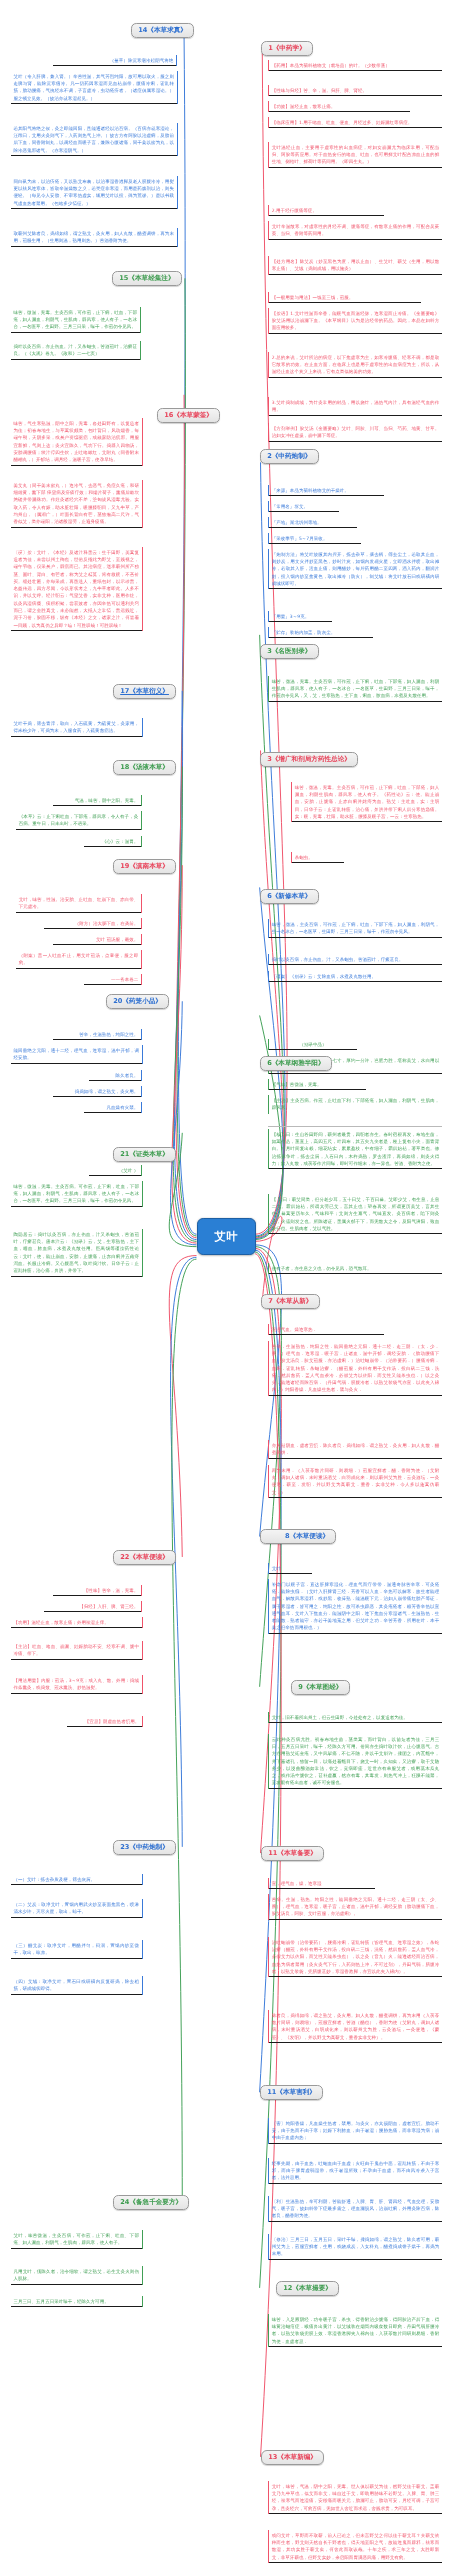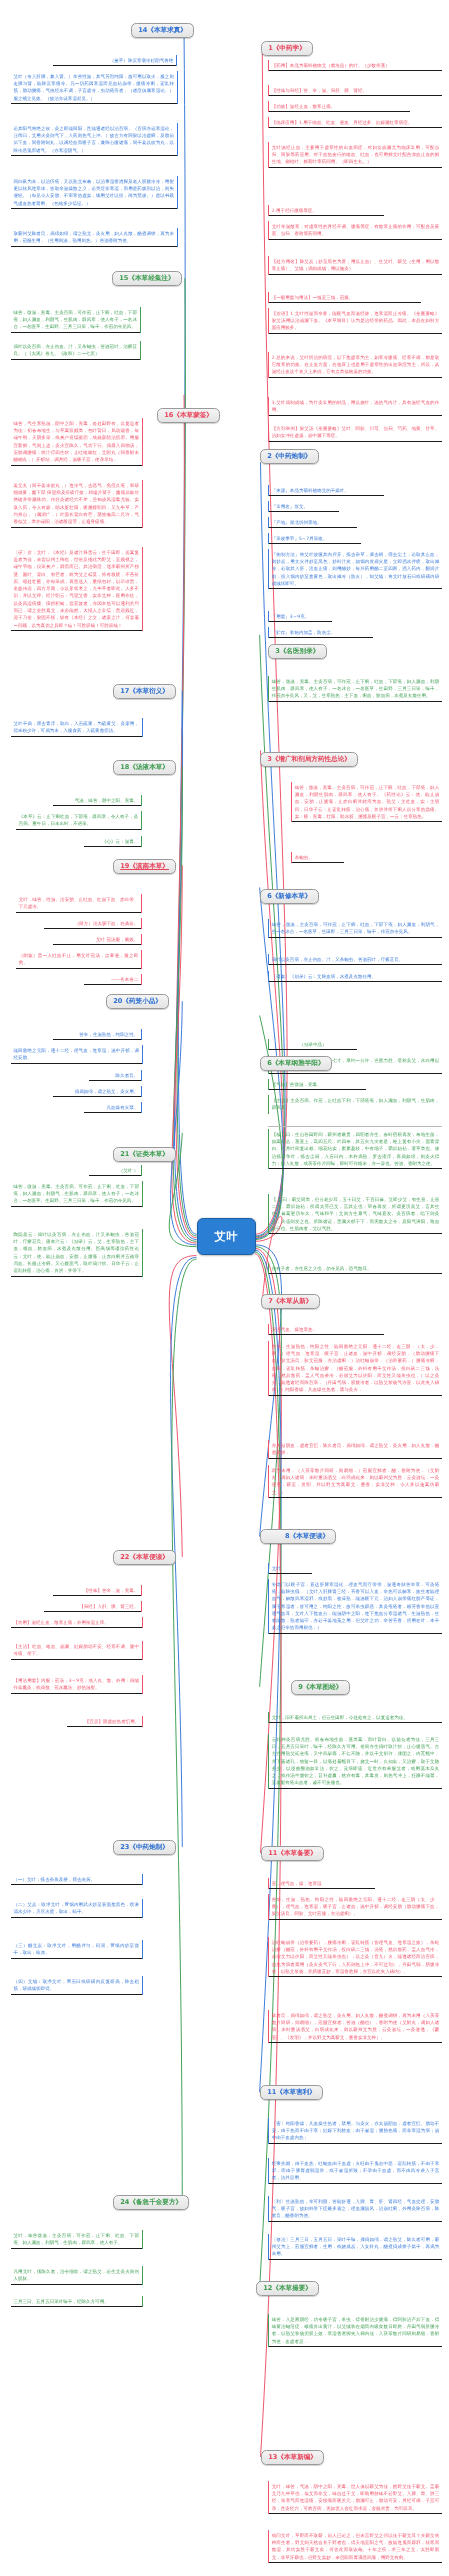--- a/index.html
+++ b/index.html
@@ -121,21 +121,21 @@
 
   <div class="pill c-blue" style="left:260px; top:449px;"><span>2《中药炮制》</span></div>
   <div class="leaf c-blue u side-right" style="left:268px; top:485px; width:116px;">『来源』本品为菊科植物艾的干燥叶。</div>
   <div class="leaf c-blue u side-right" style="left:268px; top:501px; width:71px;">『常用名』坼艾。</div>
   <div class="leaf c-blue u side-right" style="left:268px; top:517px; width:89px;">『产地』湖北坼州等地。</div>
   <div class="leaf c-blue u side-right" style="left:268px; top:533px; width:93px;">『采收季节』5～7月采收。</div>
   <div class="leaf c-blue u side-right" style="left:268px; top:549px; width:174px;">『炮制方法』将艾叶放腋其内捏开，拣去杂草，摘去柄，筛去尘土，若取其止血，则炒炭，用文火拌炒至黑色，炒时注意，如锅内发现火星，立即洒水拌喷，取出摊冷，若取其入肝，活血止痛，则用醋炒，每斤药用醋二至四两，洒入药内，翻润片刻，投入锅内炒至焦黄色，取出摊冷（防火），制艾绒：将艾叶放石臼或研槽内研成绒状即可。</div>
   <div class="leaf c-blue u side-right" style="left:268px; top:611px; width:64px;">『用量』3～9克。</div>
   <div class="leaf c-blue u side-right" style="left:268px; top:627px; width:105px;">『贮存』装箱内加盖，防灰尘。</div>
 
-  <div class="pill c-green" style="left:260px; top:644px;margin-left:8px;"><span>3《名医别录》</span></div>
+  <div class="pill c-green" style="left:260px; top:644px;"><span>3《名医别录》</span></div>
   <div class="leaf c-green u side-right" style="left:268px; top:676px; width:174px;">味苦，微温，无毒。主灸百病，可作煎，止下痢，吐血，下部疮，妇人漏血，利阴生肌肉，辟风寒，使人有子，一名冰台，一名医草，生田野，三月三日采，曝干，作煎勿令见风，又，艾，生寒熟热，主下血，痢血，脓血病，水煮及丸散任用。</div>
 
   <div class="pill c-red" style="left:260px; top:752px;"><span>3《增广和剂局方药性总论》</span></div>
   <div class="leaf c-red u side-right" style="left:291px; top:782px; width:151px;">味苦，微温，无毒。主灸百病，可作煎，止下痢，吐血，下部疮，妇人漏血，利阴生肌肉，辟风寒，使人有子。《药性论》云：使。能止崩血，安胎，止腹痛，止赤白痢并姹痔为血。熟艾：主吐血，实：主明目，日华子云：止霍乱转筋，治心痛，鼻洪并带下痢人后分寒热急痛。实：暖，无毒，壮阳，助水脏，腰膝及暖子宫，一云：生寒熟热。</div>
   <div class="leaf c-red u side-right" style="left:291px; top:852px; width:53px;">杀蛔虫。</div>
 
   <div class="pill c-blue" style="left:260px; top:889px;"><span>6《新修本草》</span></div>
   <div class="leaf c-blue u side-right" style="left:268px; top:919px; width:174px;">味苦，微温，主灸百病，可作煎，止下痢，吐血，下部下疮，妇人漏血，利阴气，生一名冰台，一名医草，生田野，三月三日采，曝干，作煎勿令见风。</div>
   <div class="leaf c-blue u side-right" style="left:268px; top:954px; width:174px;">捣叶以灸百病，亦止伤血。汁，又杀蛔虫。苦酒煎叶，疗瘢甚良。</div>
   <div class="leaf c-blue u side-right" style="left:268px; top:971px; width:174px;">〔谨案〕《别录》云：艾除血病，水煮及丸散任用。</div>
@@ -169,53 +169,53 @@
   <div class="leaf c-red u side-right" style="left:268px; top:1894px; width:174px;">苦辛。生温，熟热。纯阳之性，能回垂绝之元阳。通十二经，走三阴（太、少、厥），理气血，逐寒湿，暖子宫，止诸血，温中开郁，调经安胎（胎动腰痛下血，胶艾汤良，阿胶、艾叶煎服，亦治虚痢）。</div>
   <div class="leaf c-red u side-right" style="left:268px; top:1937px; width:174px;">治吐蛔崩带（治带要药），腰痛冷痢，霍乱转筋（皆理气血、逐寒湿之效），杀蛇治癣（醋煎，外科有用干艾作汤，投白矾二三钱，洗疮，然后敷药，盖人血气冷，必假艾力以佐阳，而艾性又能杀虫也），以之灸（音九）火，能透诸经而治百病，血热为病者禁用（灸火灸气下行，入药则热上冲，不可过剂），丹田气弱，脐腹冷者，以熟艾装袋，兜脐腹甚妙，寒湿香港脚，亦宜以此夹入棉内）。</div>
   <div class="leaf c-red u side-right" style="left:268px; top:2010px; width:174px;">陈者良，捣绵如绵，谓之熟艾，灸火用。妇人丸散，醋煮调饼，再为末用（入茯苓散片同研，则易细），煎服宜鲜者，苦酒（醋也），香附为使（艾附丸，调妇人诸病，末时重汤洒艾，白明成化来，则以蕲州艾为胜，云灸酒坛，一灸便透，《蒙筌》、《发明》，并以野艾为真蕲艾，重香实非艾种）。</div>
 
   <div class="pill c-blue" style="left:260px; top:2085px;"><span>11《本草害利》</span></div>
   <div class="leaf c-blue u side-right" style="left:268px; top:2118px; width:174px;">〔害〕纯阳香燥，凡血燥生热者，禁用。与灸火，亦大损阴血，虚者宜慎。胎动不安，由于热而不由于寒；妊娠下利脓血，由于暑湿；腰胁热痛，而非寒湿为病；崩中由于血虚内热；</div>
   <div class="leaf c-blue u side-right" style="left:268px; top:2158px; width:174px;">经事先期，由于血热，吐蛔血由于血虚；火旺由于鬼击中恶，霍乱转筋，不由于寒邪，而由于脾胃虚弱湿带，或于暑湿所致；不孕由于血虚，而不由风冷袭入子宫者，法并忌用。</div>
   <div class="leaf c-blue u side-right" style="left:268px; top:2196px; width:174px;">〔利〕生温熟热，辛可利阴，苦能舒通，入脾、胃、肝、肾四经，气血交理，安胎气，暖子宫，故妇科带下症最多需之，理血漏脱风，治崩吐痢，外用灸除百病，陈者良，醋香附为使。</div>
   <div class="leaf c-blue u side-right" style="left:268px; top:2234px; width:174px;">〔修治〕三月三日，五月五日，采叶干曝，揉捣如绵，谓之熟艾，陈久者可用，蕲州艾为上，煎服宜鲜者，生用，或烧成炭，入女科丸，醋煮捣成饼子烘干，再捣为末用。</div>
 
-  <div class="pill c-green" style="left:256px; top:2281px;"><span>12《本草撮要》</span></div>
+  <div class="pill c-green" style="left:276px; top:2281px;"><span>12《本草撮要》</span></div>
   <div class="leaf c-green u side-right" style="left:268px; top:2314px; width:174px;">味苦．入足厥阴经．功专暖子宫．杀虫．得香附治少腹痛．得阿胶治产后下血．得味黄治蛔疳症．喉痛鼻出黄汁．以艾绒装在烟筒内吸食数日即愈．丹田气弱肝腰冷者．以熟艾装袋兜脐上效．寒湿香港脚夹入棉内佳．入茯苓散片同研则易细．香附为使．血虚者忌．</div>
 
-  <div class="pill c-red" style="left:261px; top:2450px;"><span>13《本草新编》</span></div>
+  <div class="pill c-red" style="left:261px; top:2450px;border-radius:6px;"><span>13《本草新编》</span></div>
 
   <div class="leaf c-red u side-right" style="left:268px; top:2481px; width:174px;">艾叶，味苦，气温，阴中之阳，无毒。世人俱以蕲艾为佳，然野艾佳于蕲艾。盖蕲艾乃九牛草也，似艾而非艾，味自过于艾，即助用胁味不若野艾。入脾、胃、肺三经，祛寒气而逐湿痛，安移痛而暖关元，胎漏可止，胎动可安，月经可调，子宫可孕，且灸经穴，可愈百病，无如世人舍近而求远，舍贱求贵，为可叹耳。</div>
   <div class="leaf c-red u side-right" style="left:268px; top:2530px; width:174px;">或问艾叶，草野而不取蕲，前人已论之，但未言野艾之何以佳于蕲艾耳？夫蕲艾依种而生者，野艾则天然自长于野者也，得天地至阳之气，故能逐鬼而辟邪，祛寒而散湿，其功实胜于蕲艾矣，何舍此而取该哉。十年之疾，求三年之艾，大胜即新艾，非草牙蕲也，但野艾实妙，余启阳而胃满恶风痛，用野艾有愈。</div>
 
   <div class="pill c-blue" style="left:131px; top:23px;"><span>14《本草求真》</span></div>
   <div class="leaf c-blue u side-left ta-r" style="left:53px; top:55px; width:124px;">（蔓草）除沉寒痼冷起阴气将绝</div>
   <div class="leaf c-blue u side-left" style="left:10.7px; top:71px; width:167px;">艾叶（专入肝脾，兼入肾。）辛苦性温，其气芳烈纯阳，故可用以取火，服之则走脾与肾，能除沉寒痼冷。凡一切药因寒湿而见血枯崩带，腹痛冷痢，霍乱转筋，胎动腰痛，气挽经水不调，子言虚冷，虫动疮疥者，（诸症俱属寒湿论。）服之顿立见效。（故治亦就寒湿起见。）</div>
   <div class="leaf c-blue u side-left" style="left:10.7px; top:123px; width:167px;">若其阳气将绝之候，灸之即能回阳，且能通诸经以治百病。（百病亦就寒湿论，汪昂曰，艾用火灸则气下，入药则热气上冲。）故古方有阿胶以治虚痢，及胎前后下血，同香附制丸，以调经血而暖子言，兼除心腹诸痛，同干姜以蜜为丸，以除冷恶鬼邪诸气。（亦寒湿阴气。）</div>
   <div class="leaf c-blue u side-left" style="left:10.7px; top:176px; width:167px;">同白矾为末，以治疥疮，又以熟艾布裹，以治事湿香港脚及老人脐腹冷冷，用熨更以祛风逐寒体，皆取辛温燥散之义，若受症非寒湿，而用是药焕剂以治，则失便轻。（每见今人安胎、不审寒热虚实，辄用艾叶以投，殊为荒谬。）是以书载气虚血热者禁用。（包咯多少情征。）</div>
   <div class="leaf c-blue u side-left" style="left:10.7px; top:228px; width:167px;">取蕲州艾陈者良，捣绵如绵，谓之熟艾，灸火用，妇人丸散，醋煮调饼，再为末用，煎服生用，（生用则温，熟用则热。）苦酒香附为使。</div>
 
   <div class="pill c-green" style="left:112px; top:271px;"><span>15《本草经集注》</span></div>
   <div class="leaf c-green u side-left" style="left:10.7px; top:307px; width:130px;">味苦，微温，无毒。主灸百病，可作煎，止下痢，吐血，下部疮，妇人漏血，利阴气，生肌肉，辟风寒，使人有子，一名冰台，一名医草，生田野。三月三日采，曝干，作煎勿令见风。</div>
   <div class="leaf c-green u side-left" style="left:10.7px; top:341px; width:130px;">捣叶以灸百病，亦止伤血。汁，又杀蛔虫，苦酒煎叶，治癣甚良。（《大观》卷九。《政和》二一七页）</div>
 
   <div class="pill c-red" style="left:113px; top:408px;margin-left:44px;"><span>16《本草蒙筌》</span></div>
   <div class="leaf c-red u side-left" style="left:10.7px; top:418px; width:132px;">味苦，气生寒熟温，阴中之阳，无毒，各处田野有，以复道者为佳；初春布地生，与草蒿状颇类，包叶背日，风动烟香，每端午朝，天阴多采，或悬户资镶驱疬，或藏家防治疬邪。用服宜新鲜，气则上达；灸火宜陈久，气功下行。捣辟入四物汤，安胎调腰痛；绞汁停四生饮，止吐咯嗽红，艾附丸（同香附末醋糊丸，）开郁结，调月经，温暖子宫，使孕早结。</div>
   <div class="leaf c-red u side-left" style="left:10.7px; top:480px; width:132px;">姜艾丸（同干姜末蜜丸，）逐冷气，去恶气，免症久疮，和研细雄黄，熏下部 痤堊病及疥瘡疗效；和烟片荷子，熏痛后嗽坎悠磋并带漏殊功。作炷灸诸经穴不差，塗匈拔风湿毒尤验。实取入药，令人有娠，助水脏壮阳，暖腰膝明目，又九牛草，产均州山，（属湖广，）叶面长背白有芒，茎独瘤高二尺许，气香似艾，类亦端阳，治诸般湿劳，止遍身痠痛。</div>
   <div class="leaf c-red u side-left" style="left:10.7px; top:547px; width:132px;">〔谟〕按：艾叶，《本经》及诸注释悉云：生于田野，美蒿复道者为佳，未尝以州土殉也，世俗反指此为野艾，至贱视之，端午节临，仅采悬户，辟疬而已。其治病症，遇承蕲州所产独茎、圆叶、背白、有芒者，称为艾之精英，肯有救赎，不吝价买。缎处壮匿，亦每采成，再恳送人，重纸包封，以示珍贵，名益传远，四方尽闻，今以形状考之，九牛草者即此。人多不识，并以艾呼。经注明云：气堊艾香，实非艾种，医用作炷，以灸风湿病痿、痰积积聚，尝获效者，亦因辛热可以通利关窍而已，谓之全胜真艾，未必能然，大抵人之常情，贵远贱近，泥于习俗，胶固不移，纵有《本经》之文，诸家之注，何尝着一目顾，以为真伪之异即？嘻！可胜叹哉！可胜叹哉！</div>
 
-  <div class="pill c-blue" style="left:113px; top:684px;"><span>17《本草衍义》</span></div>
+  <div class="pill c-blue" style="left:113px; top:684px;text-decoration:underline;"><span>17《本草衍义》</span></div>
   <div class="leaf c-blue u side-left" style="left:10.7px; top:718px; width:132px;">艾叶干捣，筛去青滓，取白，入石硫黄，为硫黄艾，灸家用，得米粉少许，可捣为末，入服食药，入硫黄敷疬法。</div>
 
   <div class="pill c-green" style="left:113px; top:760px;"><span>18《汤液本草》</span></div>
   <div class="leaf c-green u side-left ta-r" style="left:53px; top:795px; width:89px;">气温，味苦，阴中之阳。无毒。</div>
   <div class="leaf c-green u side-left" style="left:16px; top:811px; width:126px;">《本草》云：止下痢吐血，下部疮，辟风寒，令人有子，灸百病。重午日，日未出时，不语采。</div>
   <div class="leaf c-green u side-left ta-r" style="left:84px; top:836px; width:58px;">《心》云：温胃。</div>
 
-  <div class="pill c-red" style="left:113px; top:859px;text-decoration:underline;"><span>19《滇南本草》</span></div>
+  <div class="pill c-red" style="left:113px; top:859px;"><span>19《滇南本草》</span></div>
   <div class="leaf c-red u side-left" style="left:16px; top:894px; width:126px;">艾叶，味苦，性温。治安胎、止吐血、红崩下血、赤白带、下元虚冷。</div>
   <div class="leaf c-red u side-left ta-r" style="left:44px; top:918px; width:98px;">（附方）治大肠下血，在粪前。</div>
   <div class="leaf c-red u side-left ta-r" style="left:53px; top:934px; width:89px;">艾叶 煎汤服，最效。</div>
   <div class="leaf c-red u side-left" style="left:16px; top:950px; width:126px;">（附案）昔一人吐血不止，用艾叶煎汤，点童便，服之即愈。</div>
   <div class="leaf c-red u side-left ta-r" style="left:84px; top:974px; width:58px;">——务本卷二</div>
 
   <div class="pill c-blue" style="left:106px; top:994px;"><span>20《药笼小品》</span></div>
   <div class="leaf c-blue u side-left ta-r" style="left:53px; top:1029px; width:89px;">苦辛，生温熟热，纯阳之性。</div>
   <div class="leaf c-blue u side-left" style="left:10.7px; top:1045px; width:132px;">能回垂绝之元阳，通十二经，理气血，逐寒湿，温中开郁，调经安胎。</div>
   <div class="leaf c-blue u side-left ta-r" style="left:89px; top:1070px; width:53px;">陈久者良。</div>

